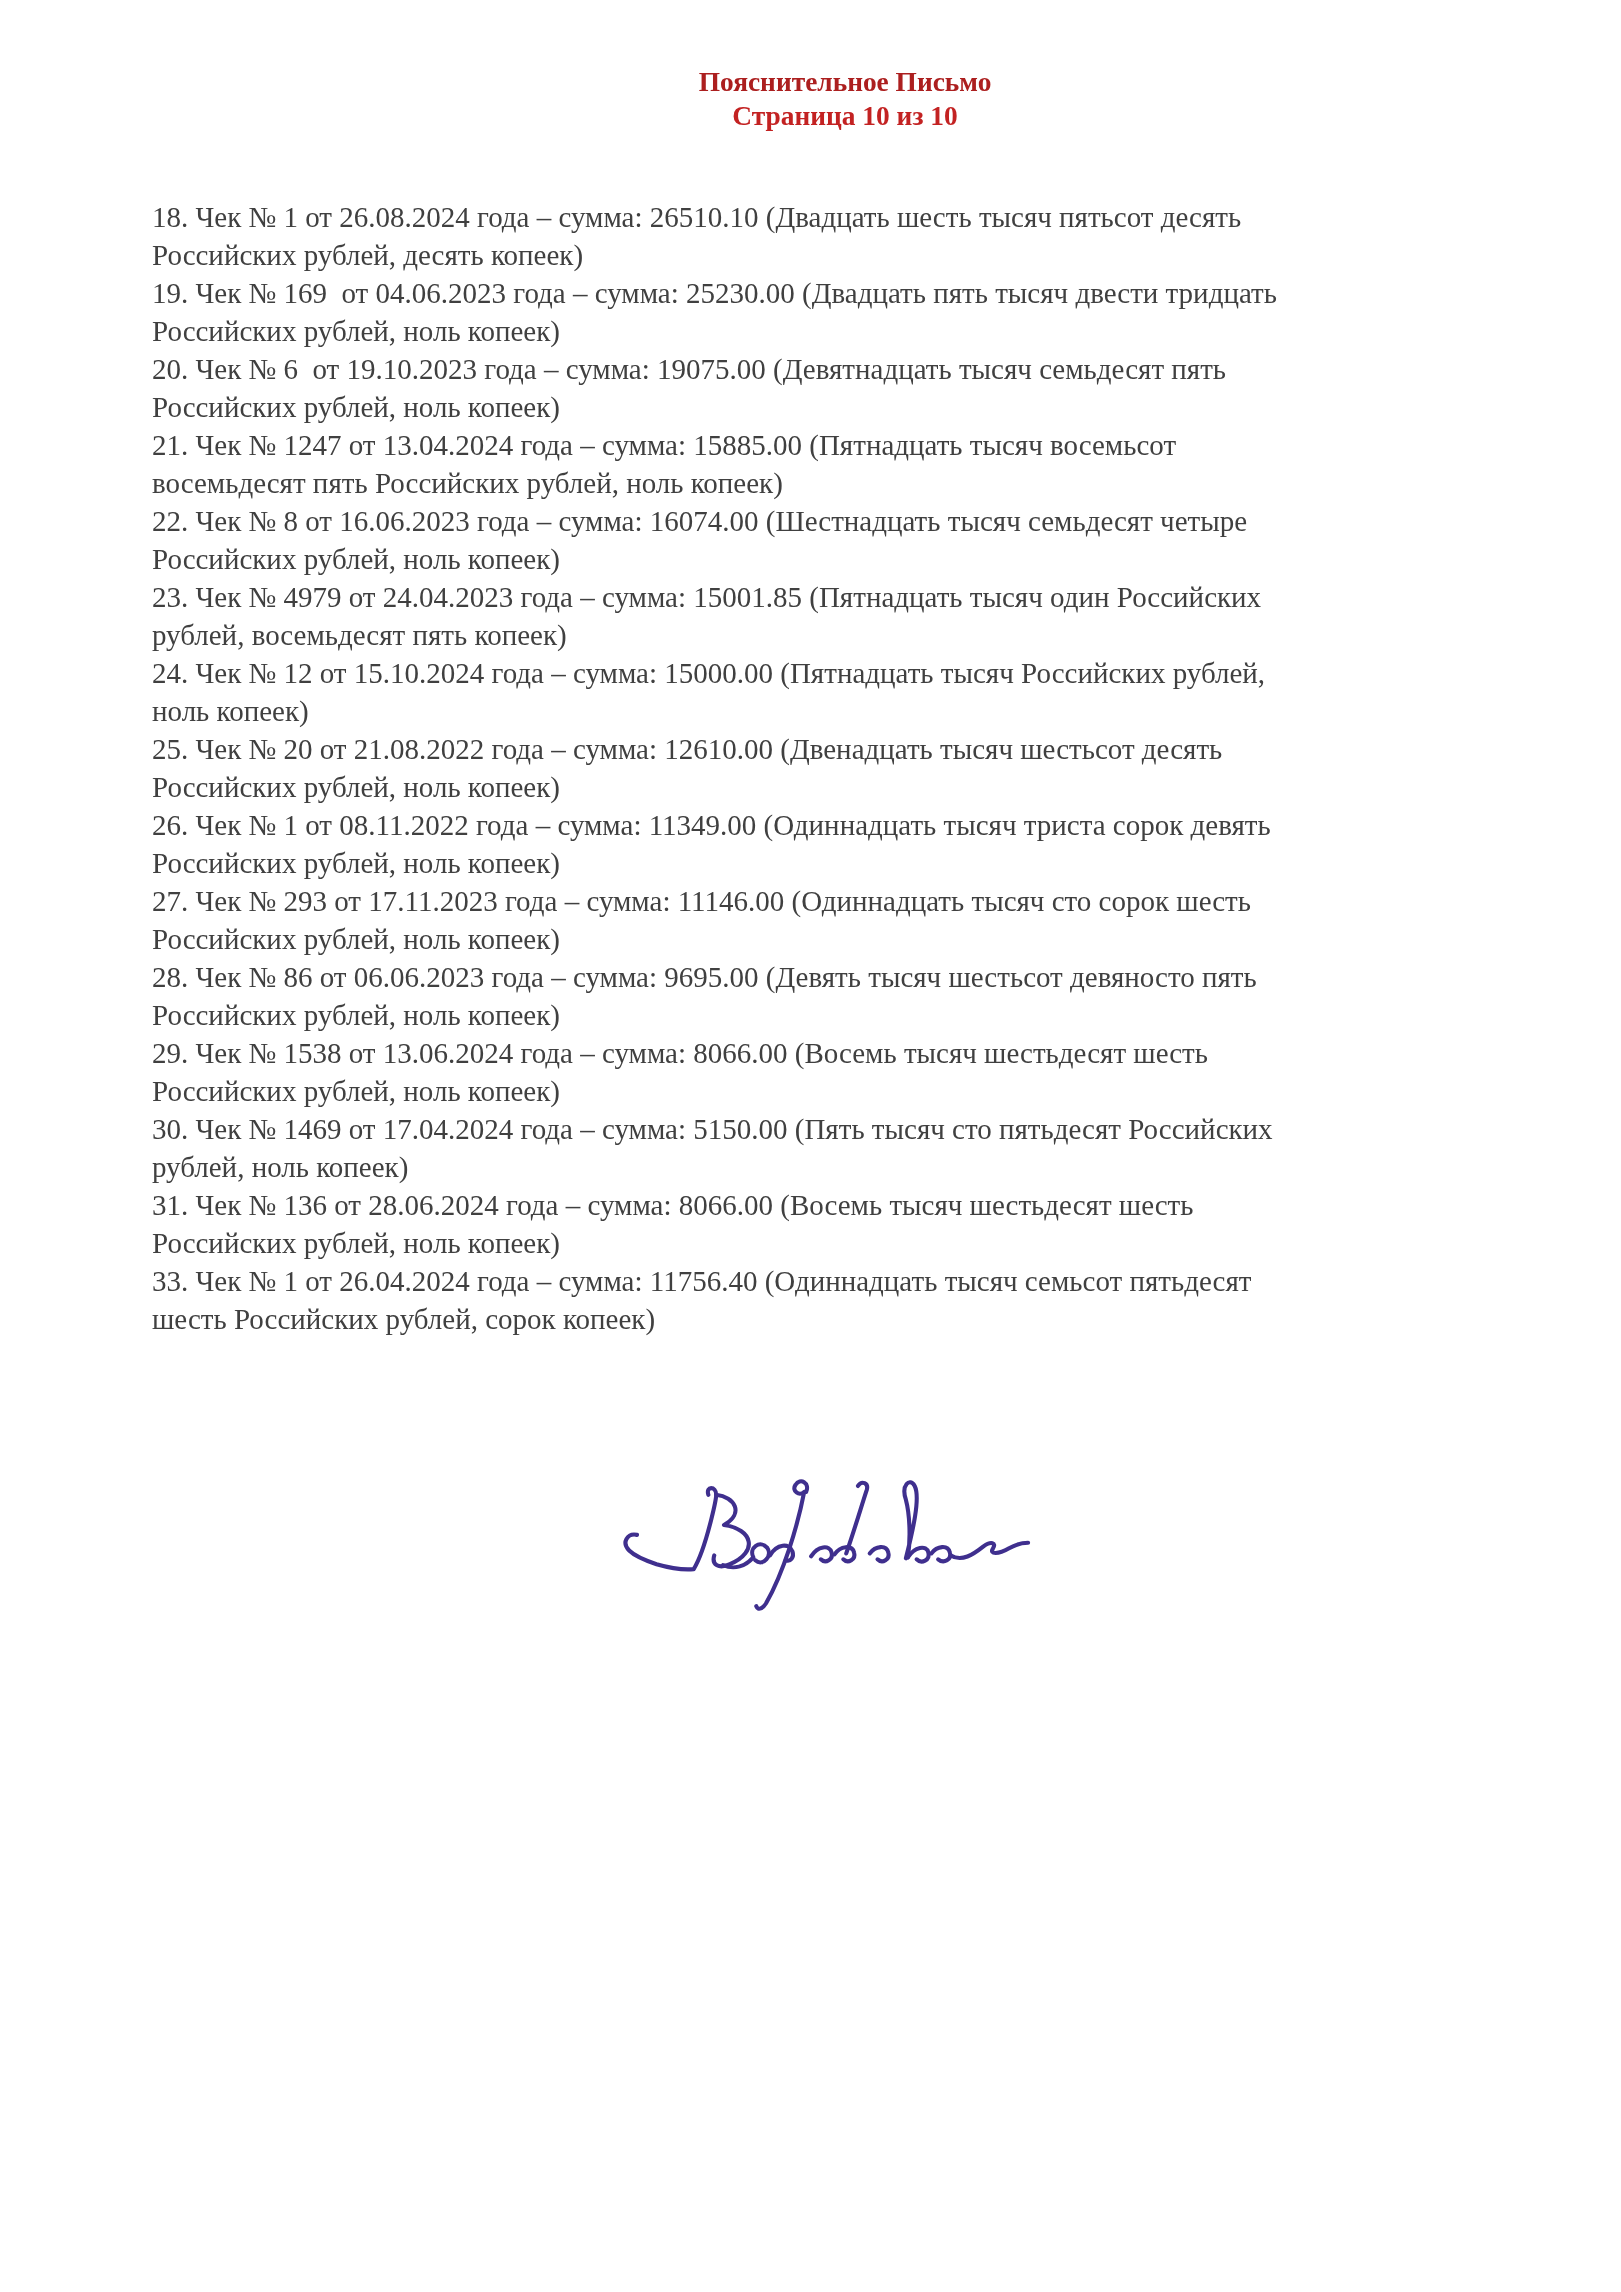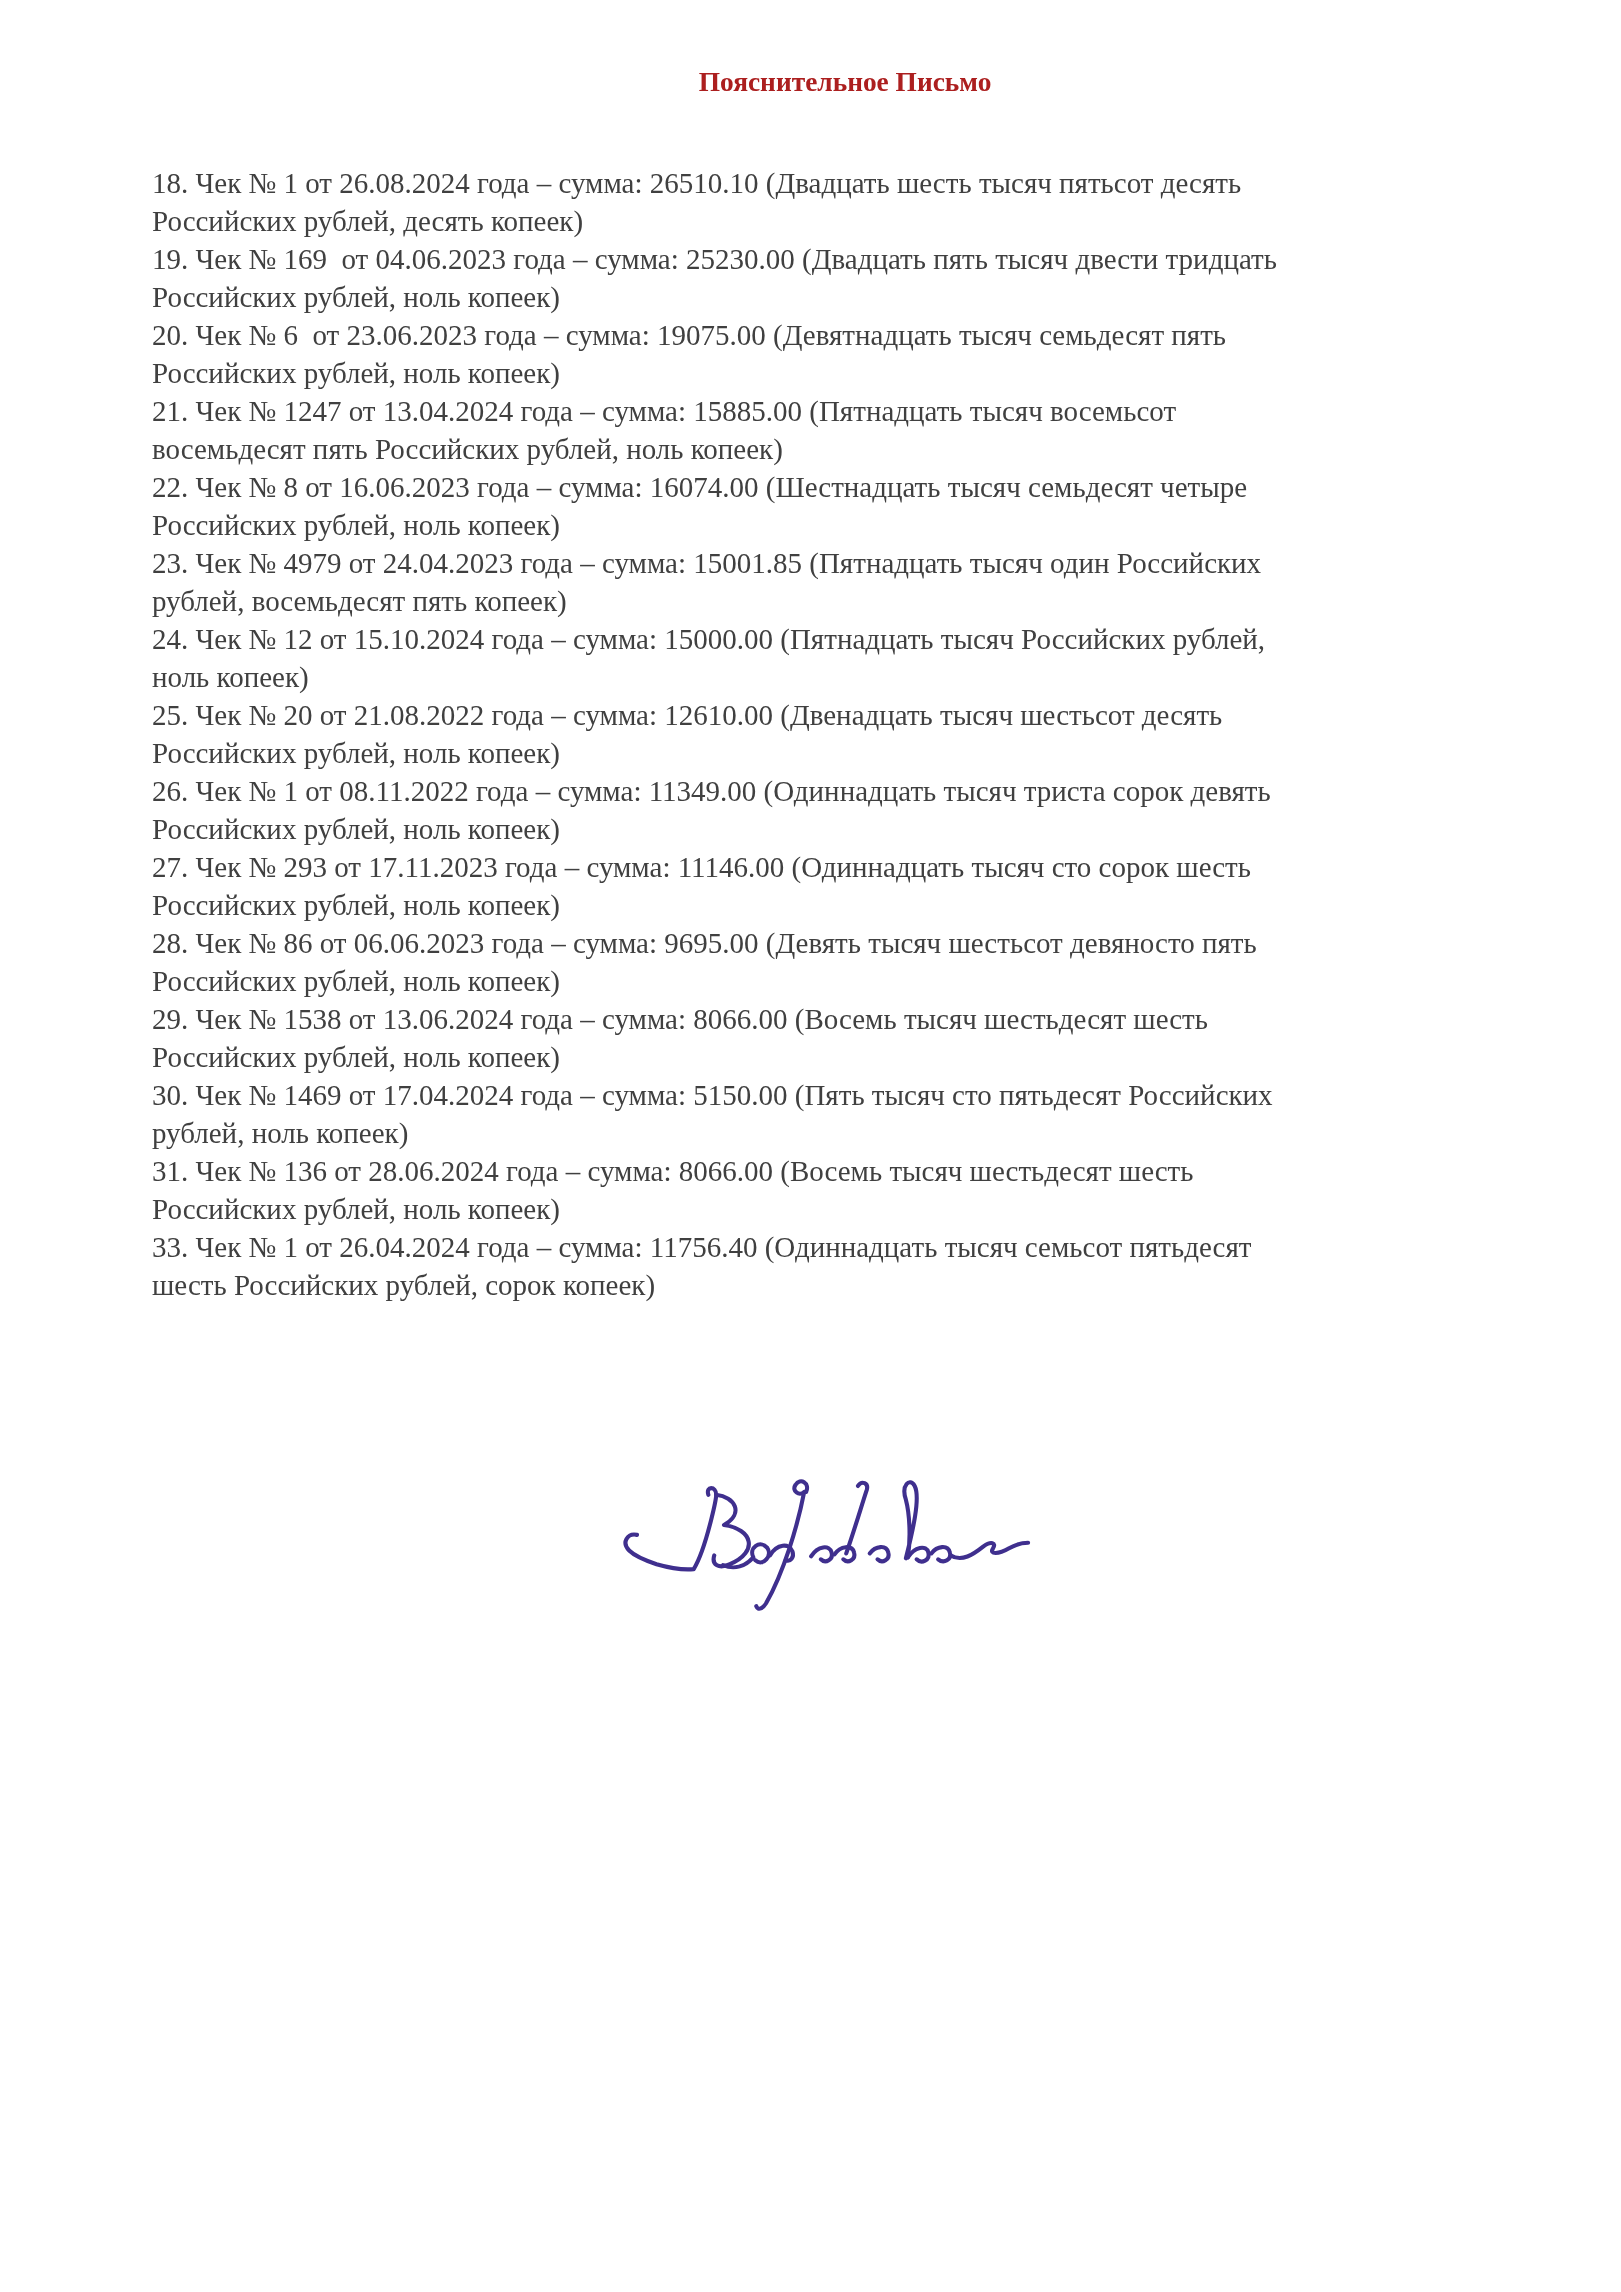--- a/index.html
+++ b/index.html
@@ -56,25 +56,26 @@
     height: 100%;
   }
 </style>
 </head>
 <body>
 
 <div class="page">
   <div class="content">
     <div class="doc-header">
       <div class="doc-title" style="color: rgb(172, 31, 31);">Пояснительное Письмо</div>
+      <div class="page-indicator" style="color: rgb(195, 34, 34);">Страница 10 из 10</div>
     </div>
 
     <div class="entries"><div class="entry">18. Чек № 1 от 26.08.2024 года – сумма: 26510.10 (Двадцать шесть тысяч пятьсот десять
 Российских рублей, десять копеек)</div><div class="entry">19. Чек № 169  от 04.06.2023 года – сумма: 25230.00 (Двадцать пять тысяч двести тридцать
-Российских рублей, ноль копеек)</div><div class="entry">20. Чек № 6  от 23.06.2023 года – сумма: 19075.00 (Девятнадцать тысяч семьдесят пять
+Российских рублей, ноль копеек)</div><div class="entry">20. Чек № 6  от 19.10.2023 года – сумма: 19075.00 (Девятнадцать тысяч семьдесят пять
 Российских рублей, ноль копеек)</div><div class="entry">21. Чек № 1247 от 13.04.2024 года – сумма: 15885.00 (Пятнадцать тысяч восемьсот
 восемьдесят пять Российских рублей, ноль копеек)</div><div class="entry">22. Чек № 8 от 16.06.2023 года – сумма: 16074.00 (Шестнадцать тысяч семьдесят четыре
 Российских рублей, ноль копеек)</div><div class="entry">23. Чек № 4979 от 24.04.2023 года – сумма: 15001.85 (Пятнадцать тысяч один Российских
 рублей, восемьдесят пять копеек)</div><div class="entry">24. Чек № 12 от 15.10.2024 года – сумма: 15000.00 (Пятнадцать тысяч Российских рублей,
 ноль копеек)</div><div class="entry">25. Чек № 20 от 21.08.2022 года – сумма: 12610.00 (Двенадцать тысяч шестьсот десять
 Российских рублей, ноль копеек)</div><div class="entry">26. Чек № 1 от 08.11.2022 года – сумма: 11349.00 (Одиннадцать тысяч триста сорок девять
 Российских рублей, ноль копеек)</div><div class="entry">27. Чек № 293 от 17.11.2023 года – сумма: 11146.00 (Одиннадцать тысяч сто сорок шесть
 Российских рублей, ноль копеек)</div><div class="entry">28. Чек № 86 от 06.06.2023 года – сумма: 9695.00 (Девять тысяч шестьсот девяносто пять
 Российских рублей, ноль копеек)</div><div class="entry">29. Чек № 1538 от 13.06.2024 года – сумма: 8066.00 (Восемь тысяч шестьдесят шесть
 Российских рублей, ноль копеек)</div><div class="entry">30. Чек № 1469 от 17.04.2024 года – сумма: 5150.00 (Пять тысяч сто пятьдесят Российских

